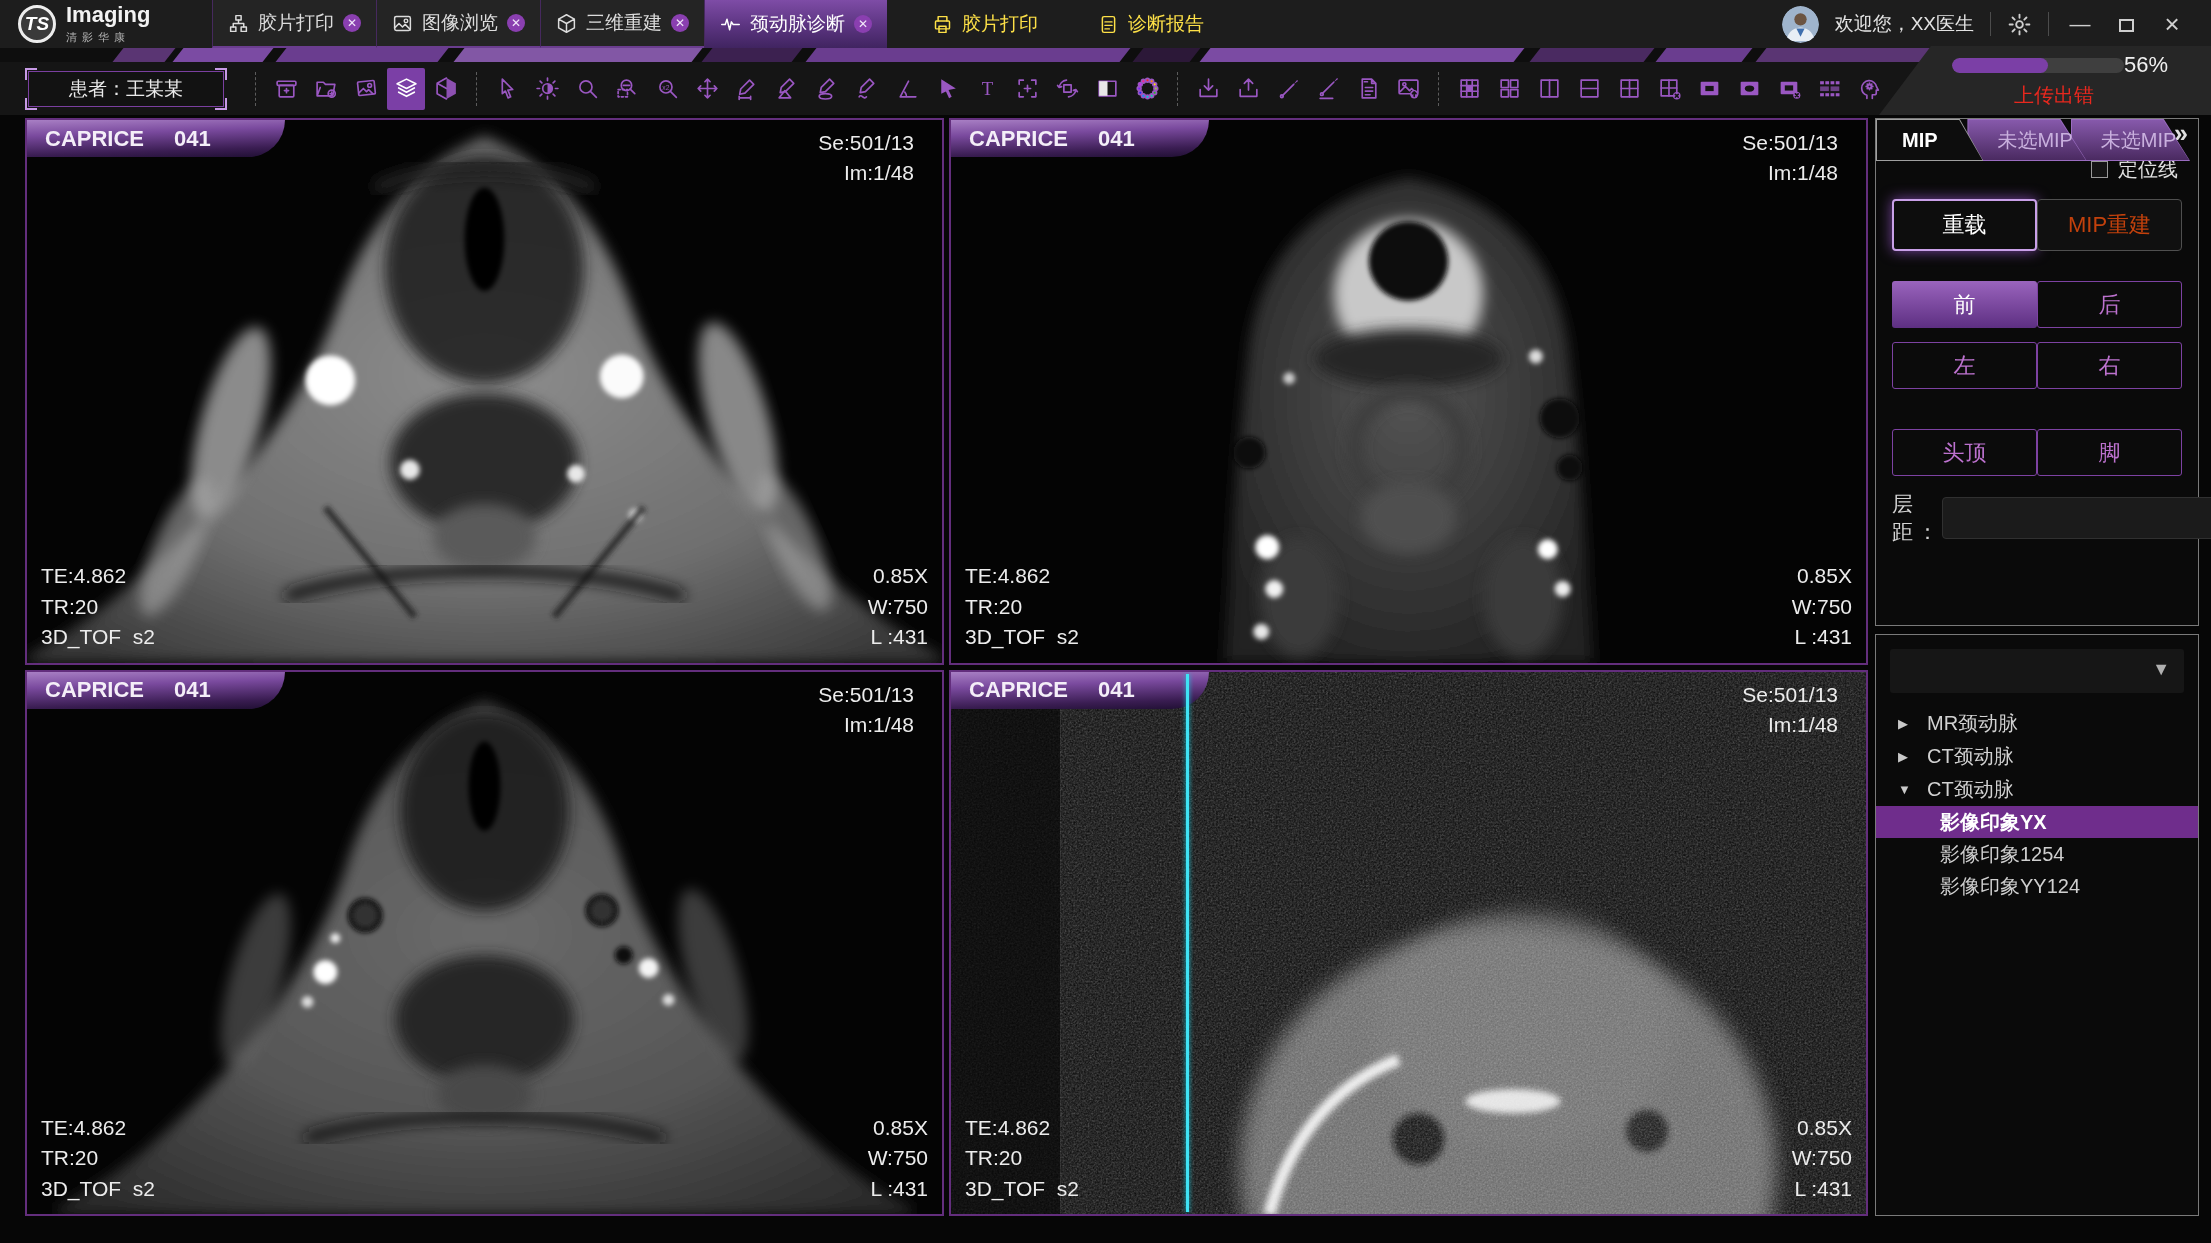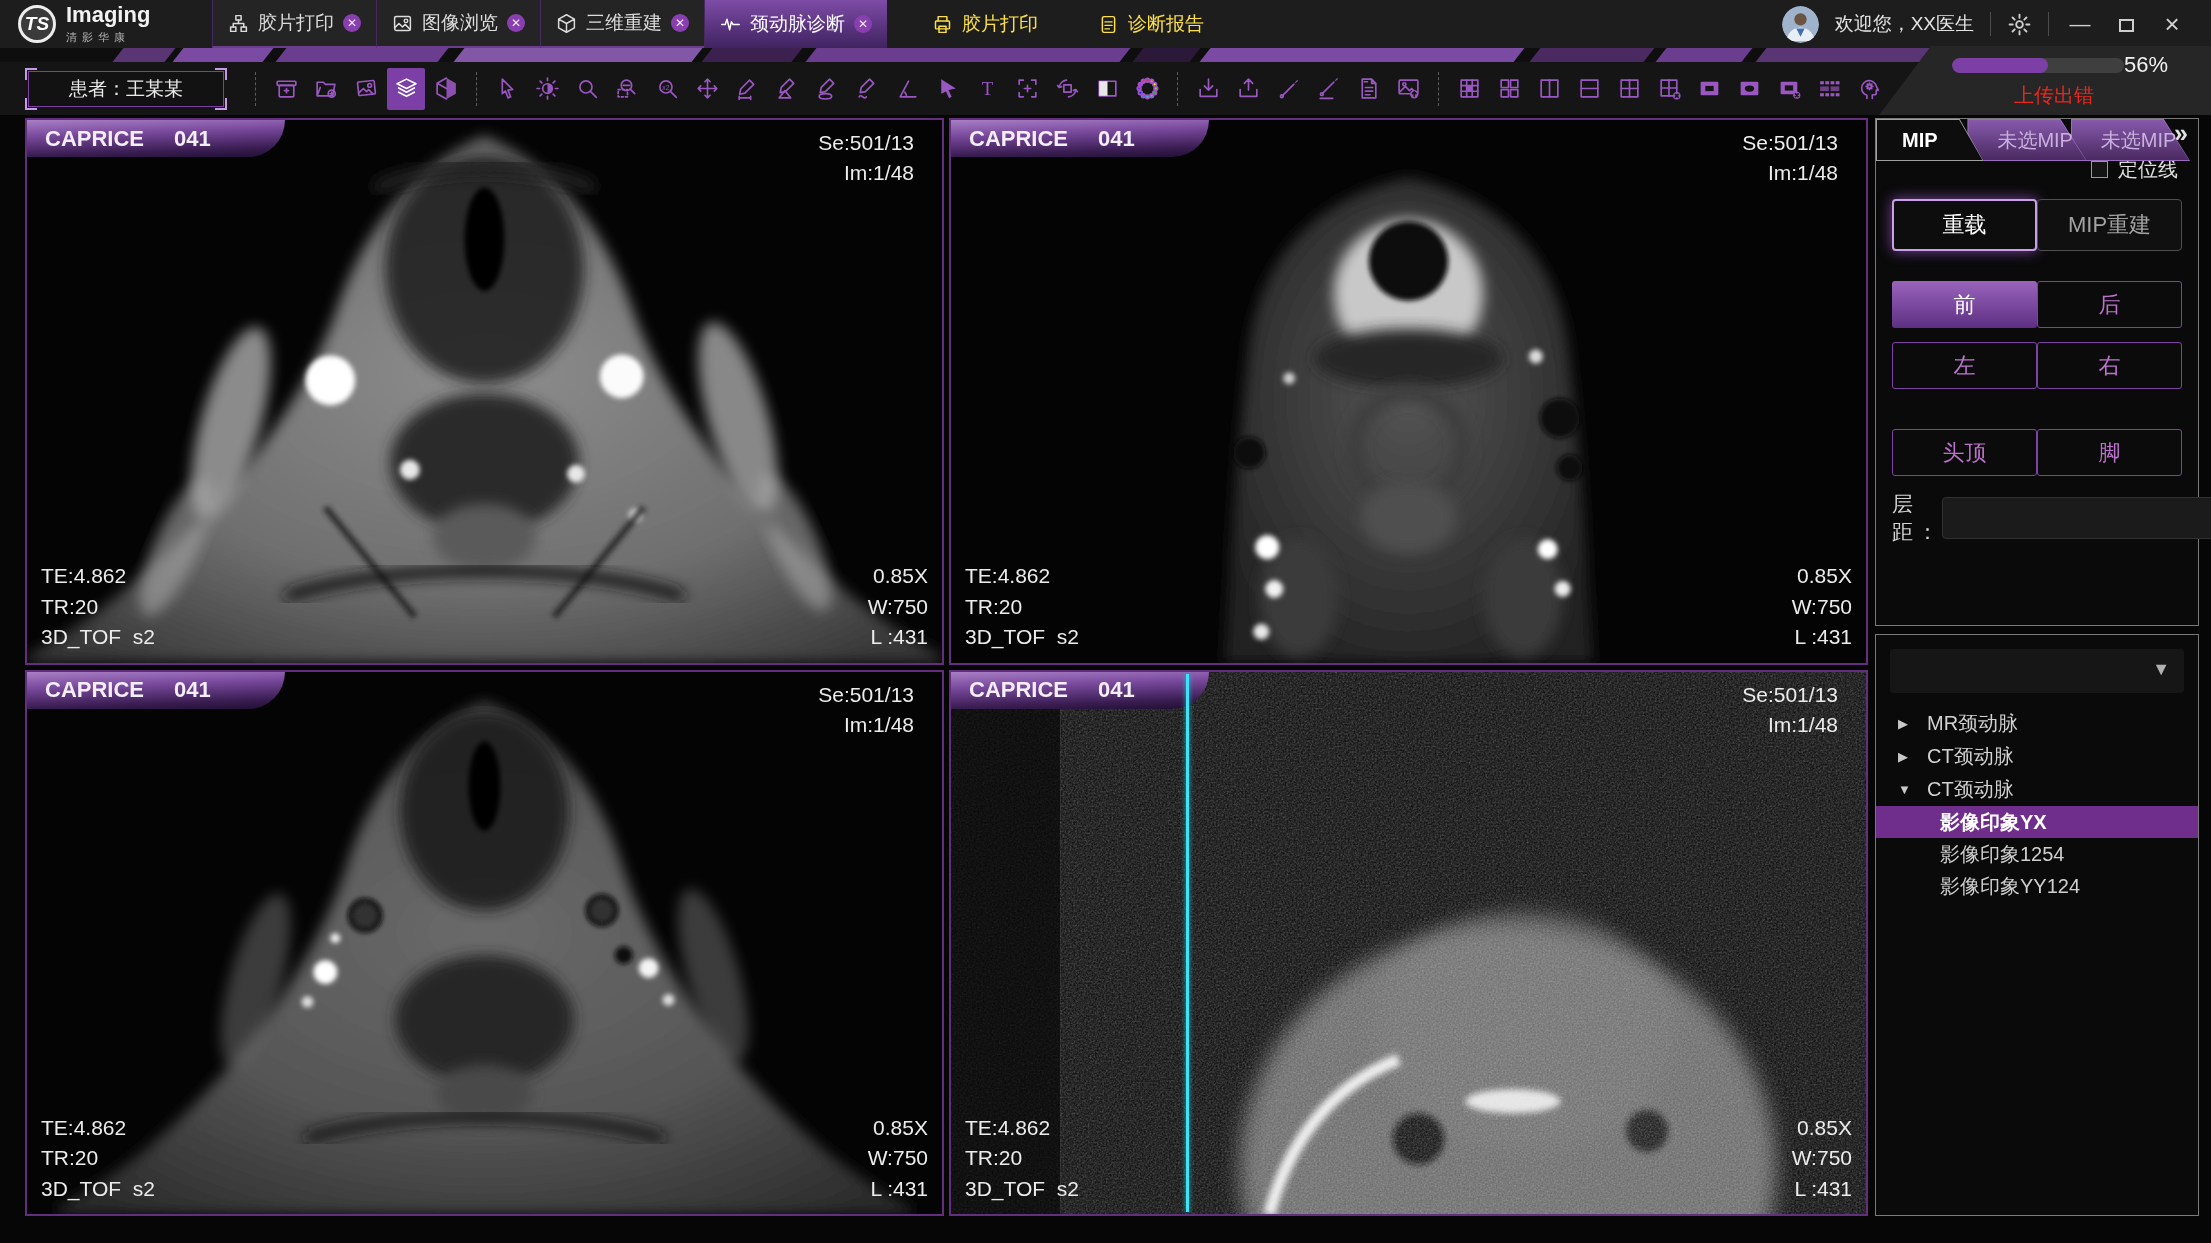--- a/index.html
+++ b/index.html
@@ -87,21 +87,21 @@
 .stab2 .bord{background:#9a6cc0}
 .stab2 .fillc{background:linear-gradient(180deg,#8659ab,#4a2a61)}
 .stab2 .lbl{color:#c9b0de;padding-left:30px}
 .z2{z-index:2}.z1{z-index:1}
 .more{margin-left:auto;padding:0 10px 6px 0;font-size:25px;font-weight:bold;color:#e0e0e0}
 .cbrow{display:flex;justify-content:flex-end;align-items:center;gap:10px;margin:10px 4px 0;font-size:20px;color:#e0e0e0}
 .cb{width:17px;height:17px;border:1px solid #9a9a9a;background:#141414}
 .btnrow{display:flex;justify-content:flex-end;margin-top:16px}
 .btn{width:146px;height:52px;display:flex;align-items:center;justify-content:center;font-size:22px;border-radius:4px}
 .btn-reload{color:#fff;background:#0d0d0d;border:2px solid #c9a0e8;box-shadow:0 0 14px rgba(158,90,210,.75)}
-.btn-mip{color:#a3a3a3;background:#101010;border:1px solid #4f4f4f}
+.btn-mip{color:#c2410c;background:#101010;border:1px solid #4f4f4f}
 .dirrow{display:flex;justify-content:space-between}
 .mt30{margin-top:30px}.mt14{margin-top:14px}.mt40{margin-top:40px}
 .dbtn{width:146px;height:47px;display:flex;align-items:center;justify-content:center;font-size:22px;border-radius:3px;
   color:#bd72cf;background:#0b0b0b;border:1px solid #7d42a2}
 .dbtn.sel{background:linear-gradient(180deg,#9a64bd,#5d2f82);color:#fff;border:none}
 .fieldrow{display:flex;align-items:center;margin-top:26px}
 .flabel{width:108px;font-size:21px;color:#d5d5d5;letter-spacing:4px}
 .sfield{flex:1;height:42px;background:#1b1b1b;border:1px solid #303030;border-radius:4px;color:#ddd;font-size:20px;padding:0 10px;outline:none}
 .panel2{position:absolute;top:516px;left:0;right:0;bottom:0;border:1px solid #7a7a7a;background:#0a0a0a}
 .dropdown{position:relative;margin:14px;height:44px;background:#161616;border-radius:3px}

